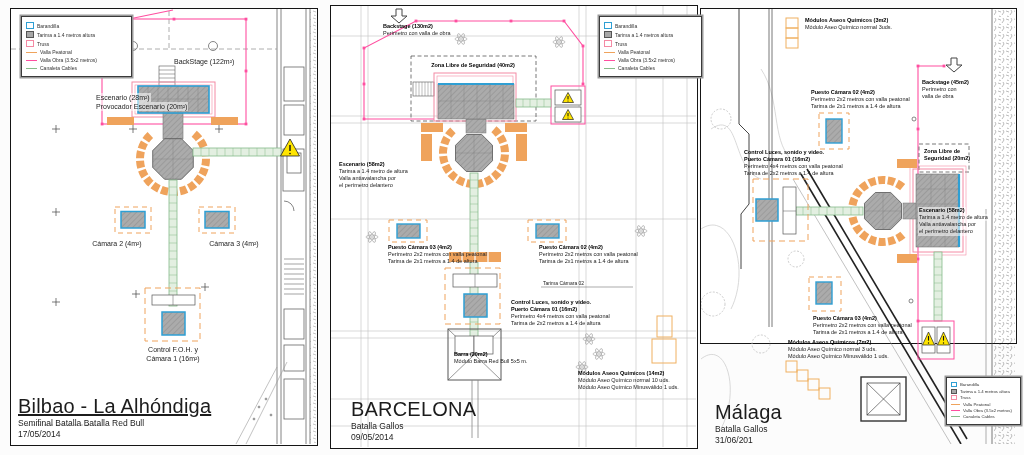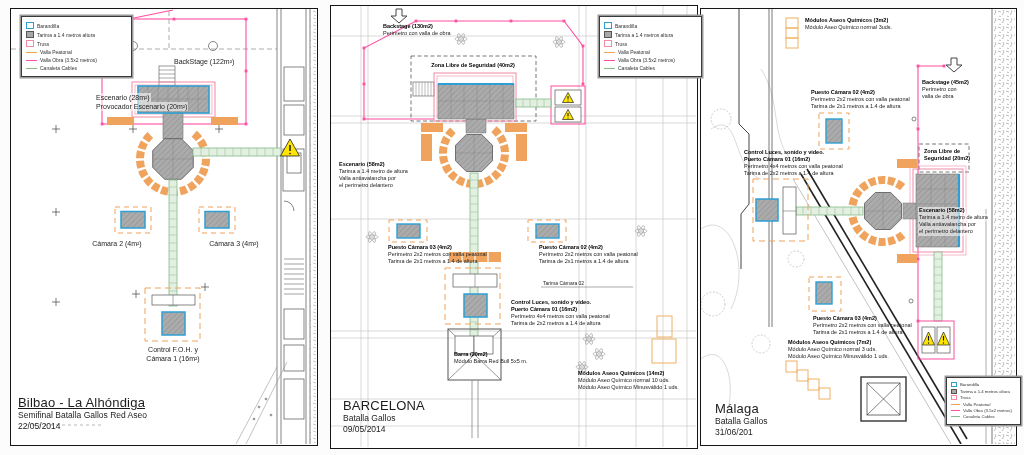--- a/index.html
+++ b/index.html
@@ -10,21 +10,21 @@
 
   
   .lbl{position:absolute;font-size:5.5px;line-height:1.3;color:#222;white-space:nowrap;z-index:3}
   .lbl .b{font-weight:bold;color:#000}
   .lbl-lg{font-size:7px}
   .lbl-center{text-align:center}
   .lbl-halo div{background:rgba(255,255,255,.55);padding:0 1px;display:inline-block}
   .lbl-halo{display:flex;flex-direction:column;align-items:flex-start}
 
   .titleblock{position:absolute;color:#1c1c1c;z-index:3}
-  .titleblock .title{font-size:13px;letter-spacing:.2px}
+  .titleblock .title{font-size:20px;letter-spacing:.2px}
   .titleblock .title.u{text-decoration:underline}
   .titleblock .sub{font-size:8.5px;line-height:1.3}
 
   
   .legend{position:absolute;background:#fff;border:1px solid #3a3a3a;box-shadow:0 0 0 1.5px #9a9a9a;
           padding:3px 5px 3px 4px;z-index:6}
   .lrow{display:flex;align-items:center;margin:2px 0;font-size:5px;color:#333;white-space:nowrap}
   .sw{display:inline-block;width:8px;height:7px;margin-right:3px;box-sizing:border-box;flex:none}
   .sw-barandilla{border:1.6px solid var(--barandilla-blue)}
   .sw-tarima{background:var(--tarima-gray);border:1px solid #555}
@@ -256,22 +256,22 @@
     <div class="lbl lbl-lg lbl-center" style="left:192px;top:230px;width:62px">
       <div>Cámara 3 (4m²)</div>
     </div>
     <div class="lbl lbl-lg lbl-center" style="left:127px;top:336px;width:70px">
       <div>Control F.O.H. y</div>
       <div>Cámara 1 (16m²)</div>
     </div>
 
     <div class="titleblock" style="left:7px;top:386px">
       <div class="title u">Bilbao - La Alhóndiga</div>
-      <div class="sub">Semifinal Batalla Gallos Red Aseo</div>
-      <div class="sub">22/05/2014</div>
+      <div class="sub">Semifinal Batalla Batalla Red Bull</div>
+      <div class="sub">17/05/2014</div>
     </div>
   </section>
 
   <section class="panel" style="left:330px;top:5px;width:368px;height:444px">
     <svg width="365" height="441" viewBox="0 0 365 441">
       <defs>
         <pattern id="h2" width="4" height="4" patternUnits="userSpaceOnUse" patternTransform="rotate(45)">
           <rect width="4" height="4" fill="#ababab"></rect>
           <line x1="0" y1="0" x2="0" y2="4" stroke="#939393" stroke-width="1.3"></line>
         </pattern>
@@ -509,28 +509,28 @@
     <div class="lbl" style="left:123px;top:345px">
       <div class="b">Barra (20m2)</div>
       <div>Módulo Barra Red Bull 5x5 m.</div>
     </div>
     <div class="lbl" style="left:247px;top:364px">
       <div class="b">Módulos Aseos Químicos (14m2)</div>
       <div>Módulo Aseo Químico normal 10 uds.</div>
       <div>Módulo Aseo Químico Minusválido 1 uds.</div>
     </div>
 
-    <div class="titleblock" style="left:12px;top:392px">
+    <div class="titleblock" style="left:20px;top:392px">
       <div class="title">BARCELONA</div>
       <div class="sub">Batalla Gallos</div>
       <div class="sub">09/05/2014</div>
     </div>
   </section>
 
-  <section class="panel" style="left:700px;top:8px;width:317px;height:438px">
+  <section class="panel" style="left:700px;top:8px;width:317px;height:336px">
     <svg width="314" height="435" viewBox="0 0 314 435">
       <defs>
         <pattern id="h3" width="4" height="4" patternUnits="userSpaceOnUse" patternTransform="rotate(45)">
           <rect width="4" height="4" fill="#ababab"></rect>
           <line x1="0" y1="0" x2="0" y2="4" stroke="#939393" stroke-width="1.3"></line>
         </pattern>
         <pattern id="rk3" width="8" height="8" patternUnits="userSpaceOnUse">
           <path d="M1 2l3 1M5 6l2 -3M2 7l2 1M6 1l1 2" stroke="#777" stroke-width="0.5" fill="none"></path>
         </pattern>
       </defs>

